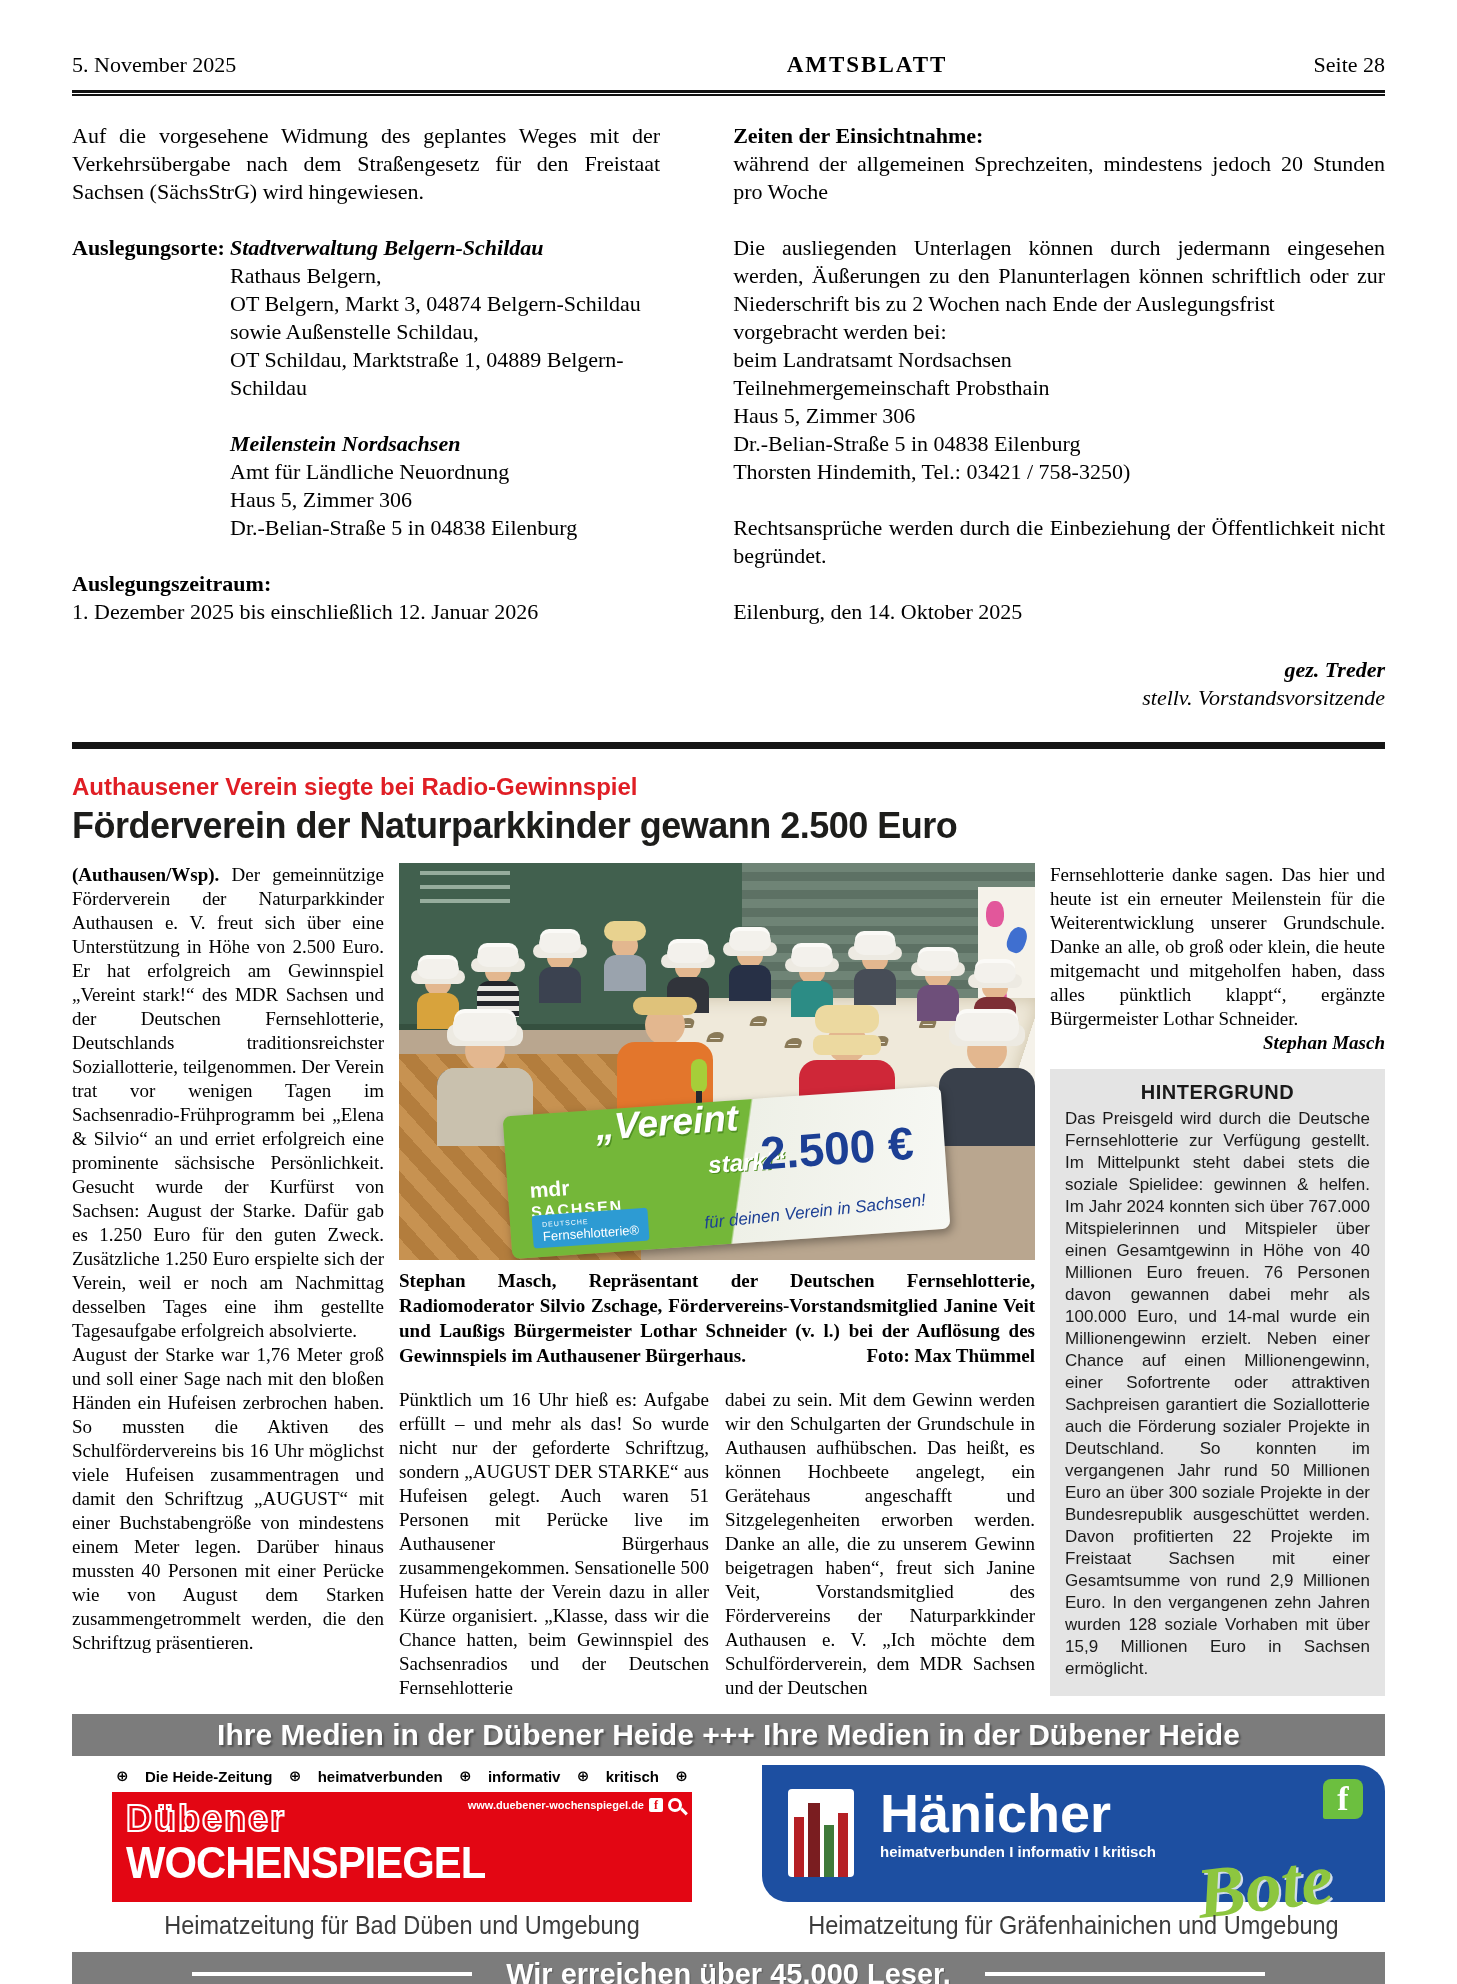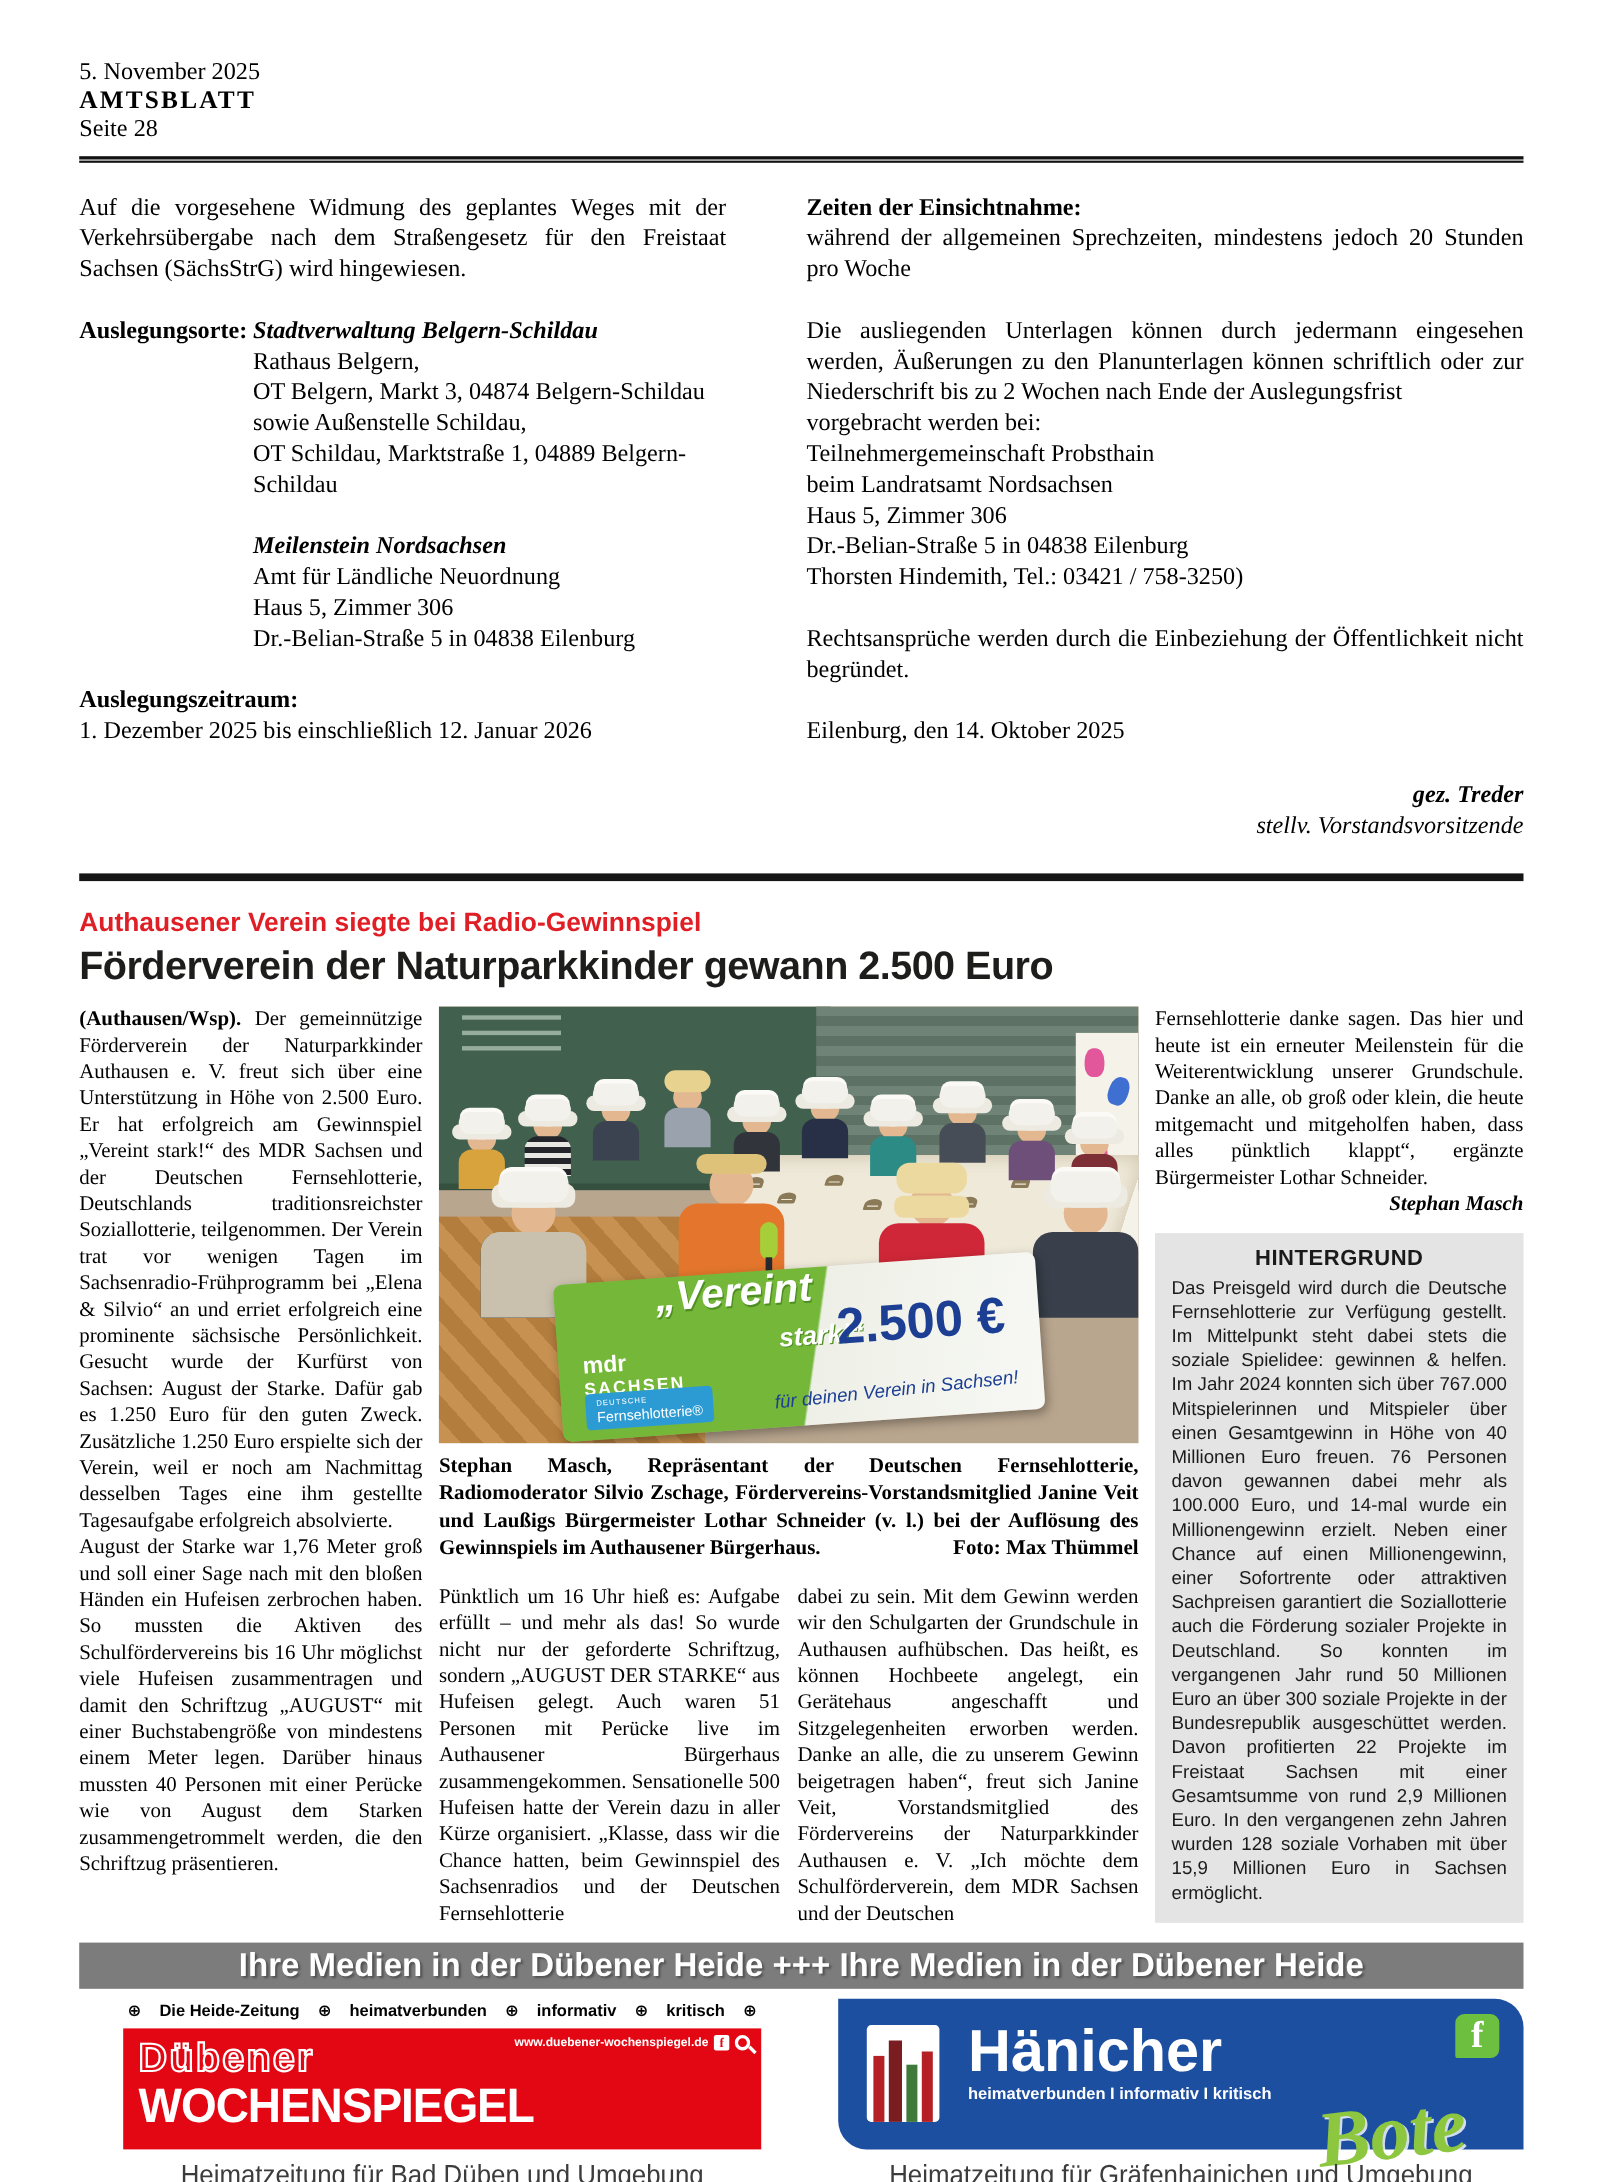--- a/index.html
+++ b/index.html
@@ -1,21 +1,21 @@
 <!DOCTYPE html>
 <html lang="de"><head>
 <meta charset="utf-8">
 <style>
   * { margin:0; padding:0; box-sizing:border-box; }
   body { width:1457px; height:1984px; background:#fff; color:#000; overflow:hidden;
          font-family:"Liberation Serif", serif; }
   .page { padding:52px 72px 0; width:100%; height:100%; }
 
   
-  .masthead { display:flex; align-items:baseline; font-size:22px;flex-direction:column; }
+  .masthead { display:flex; align-items:baseline; font-size:22px; }
   .masthead .m-left  { flex:1; text-align:left; }
   .masthead .m-mid   { flex:1; text-align:right; font-weight:bold; font-size:23px; letter-spacing:2px; }
   .masthead .m-right { flex:1; text-align:right; }
   .rule-double { margin-top:12px; height:6px; border-top:3px solid #121212; border-bottom:2px solid #121212; }
 
   
   .notice { display:flex; gap:48px; margin-top:26px; font-size:22px; line-height:28px; }
   .notice-left  { width:600px; }
   .notice-right { width:665px;margin-left:25px; }
   .just { text-align:justify; }
@@ -170,22 +170,22 @@
         <div class="bold">Auslegungszeitraum:</div>
         <div>1. Dezember 2025 bis einschließlich 12. Januar 2026</div>
       </div>
     </div>
 
     <div class="notice-right">
       <div class="bold">Zeiten der Einsichtnahme:</div>
       <p class="just">während der allgemeinen Sprechzeiten, mindestens jedoch 20 Stunden pro Woche</p>
       <p class="just gap">Die ausliegenden Unterlagen können durch jedermann eingesehen werden, Äußerungen zu den Planunterlagen können schriftlich oder zur Niederschrift bis zu 2 Wochen nach Ende der Auslegungsfrist</p>
       <div>vorgebracht werden bei:</div>
+      <div>beim Landratsamt Nordsachsen</div>
       <div>Teilnehmergemeinschaft Probsthain</div>
-      <div>beim Landratsamt Nordsachsen</div>
       <div>Haus 5, Zimmer 306</div>
       <div>Dr.-Belian-Straße 5 in 04838 Eilenburg</div>
       <div>Thorsten Hindemith, Tel.: 03421 / 758-3250)</div>
       <p class="just gap">Rechtsansprüche werden durch die Einbeziehung der Öffentlichkeit nicht begründet.</p>
       <p class="gap">Eilenburg, den 14. Oktober 2025</p>
       <div class="sig">
         <div class="bi">gez. Treder</div>
         <div class="ital">stellv. Vorstandsvorsitzende</div>
       </div>
     </div>

